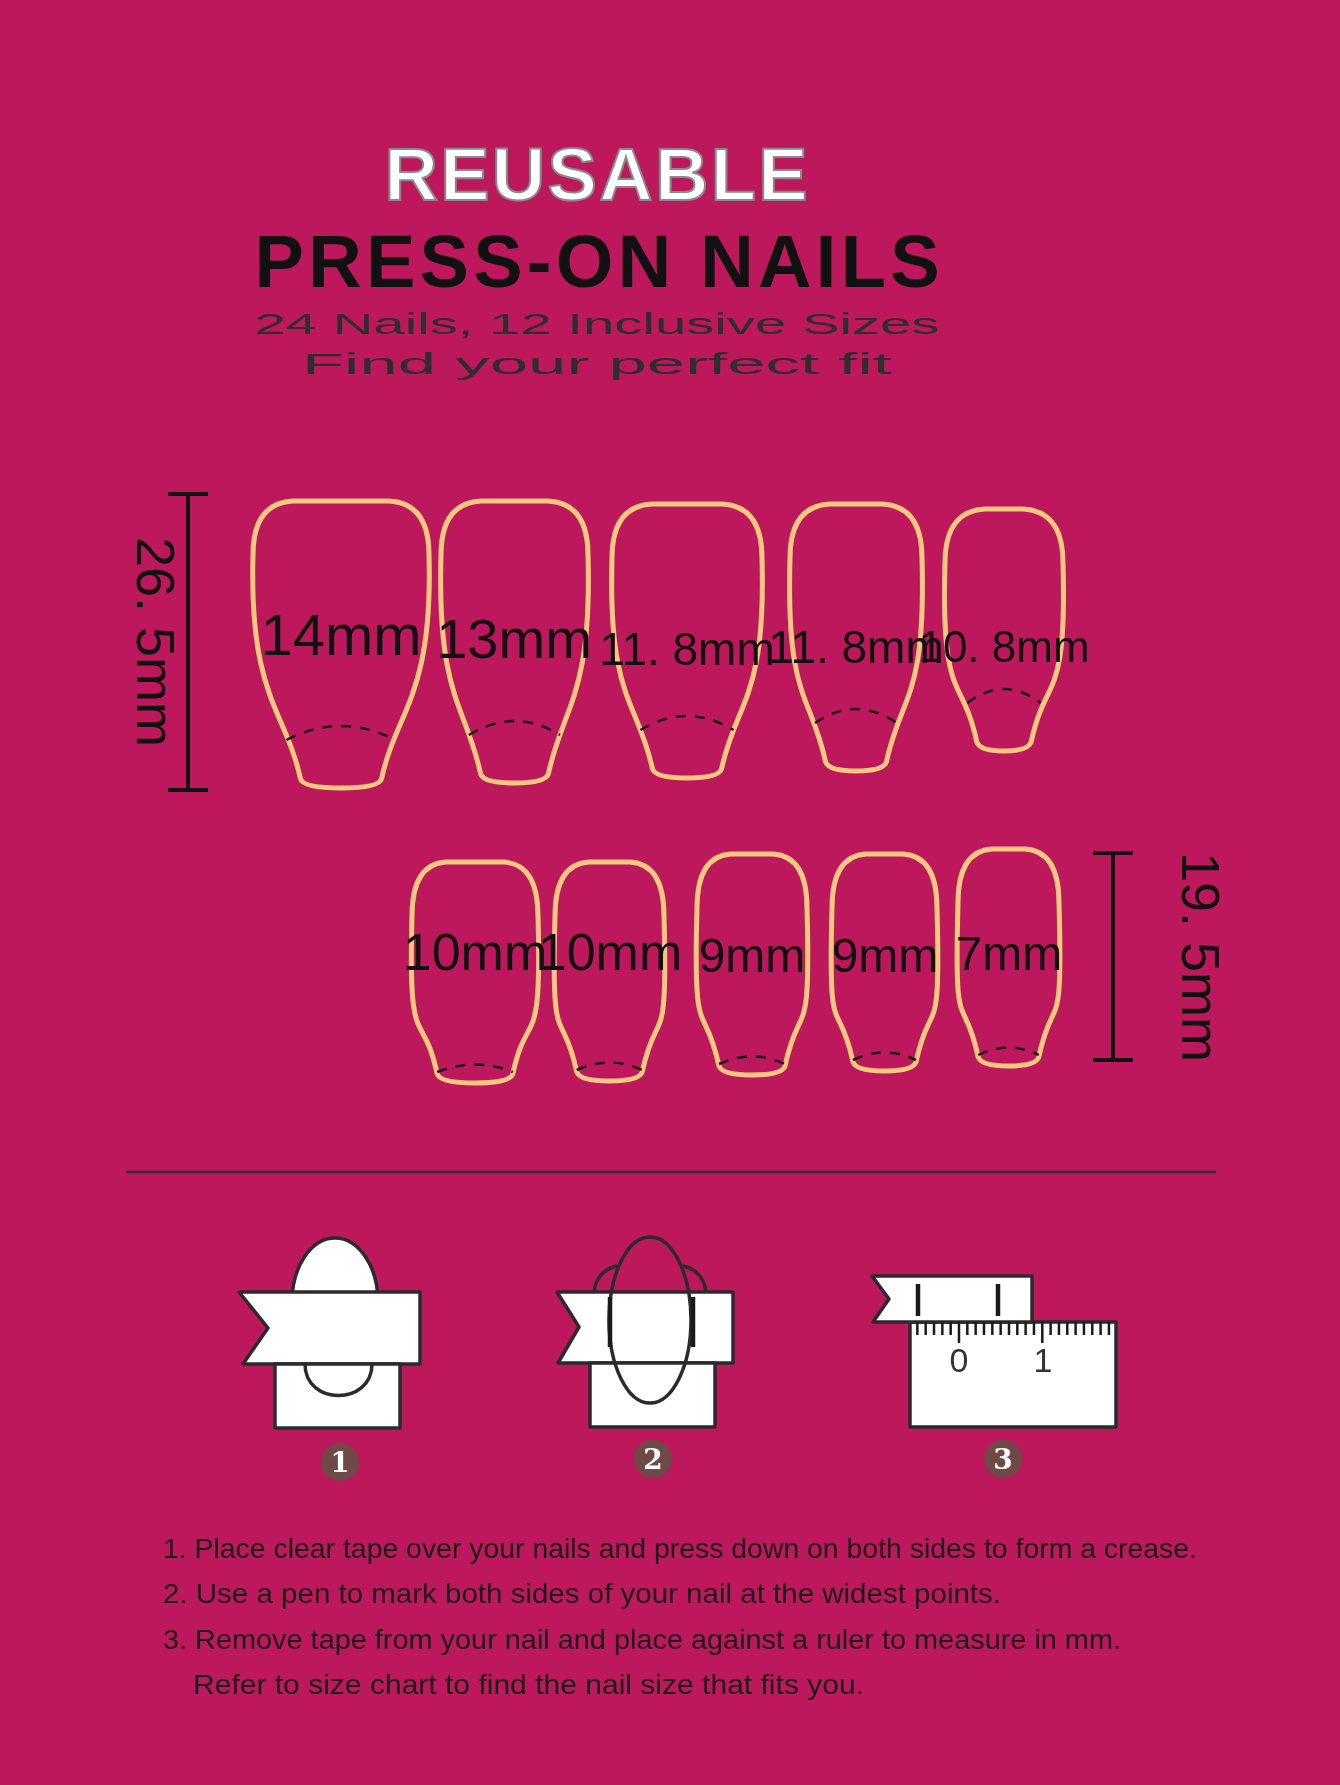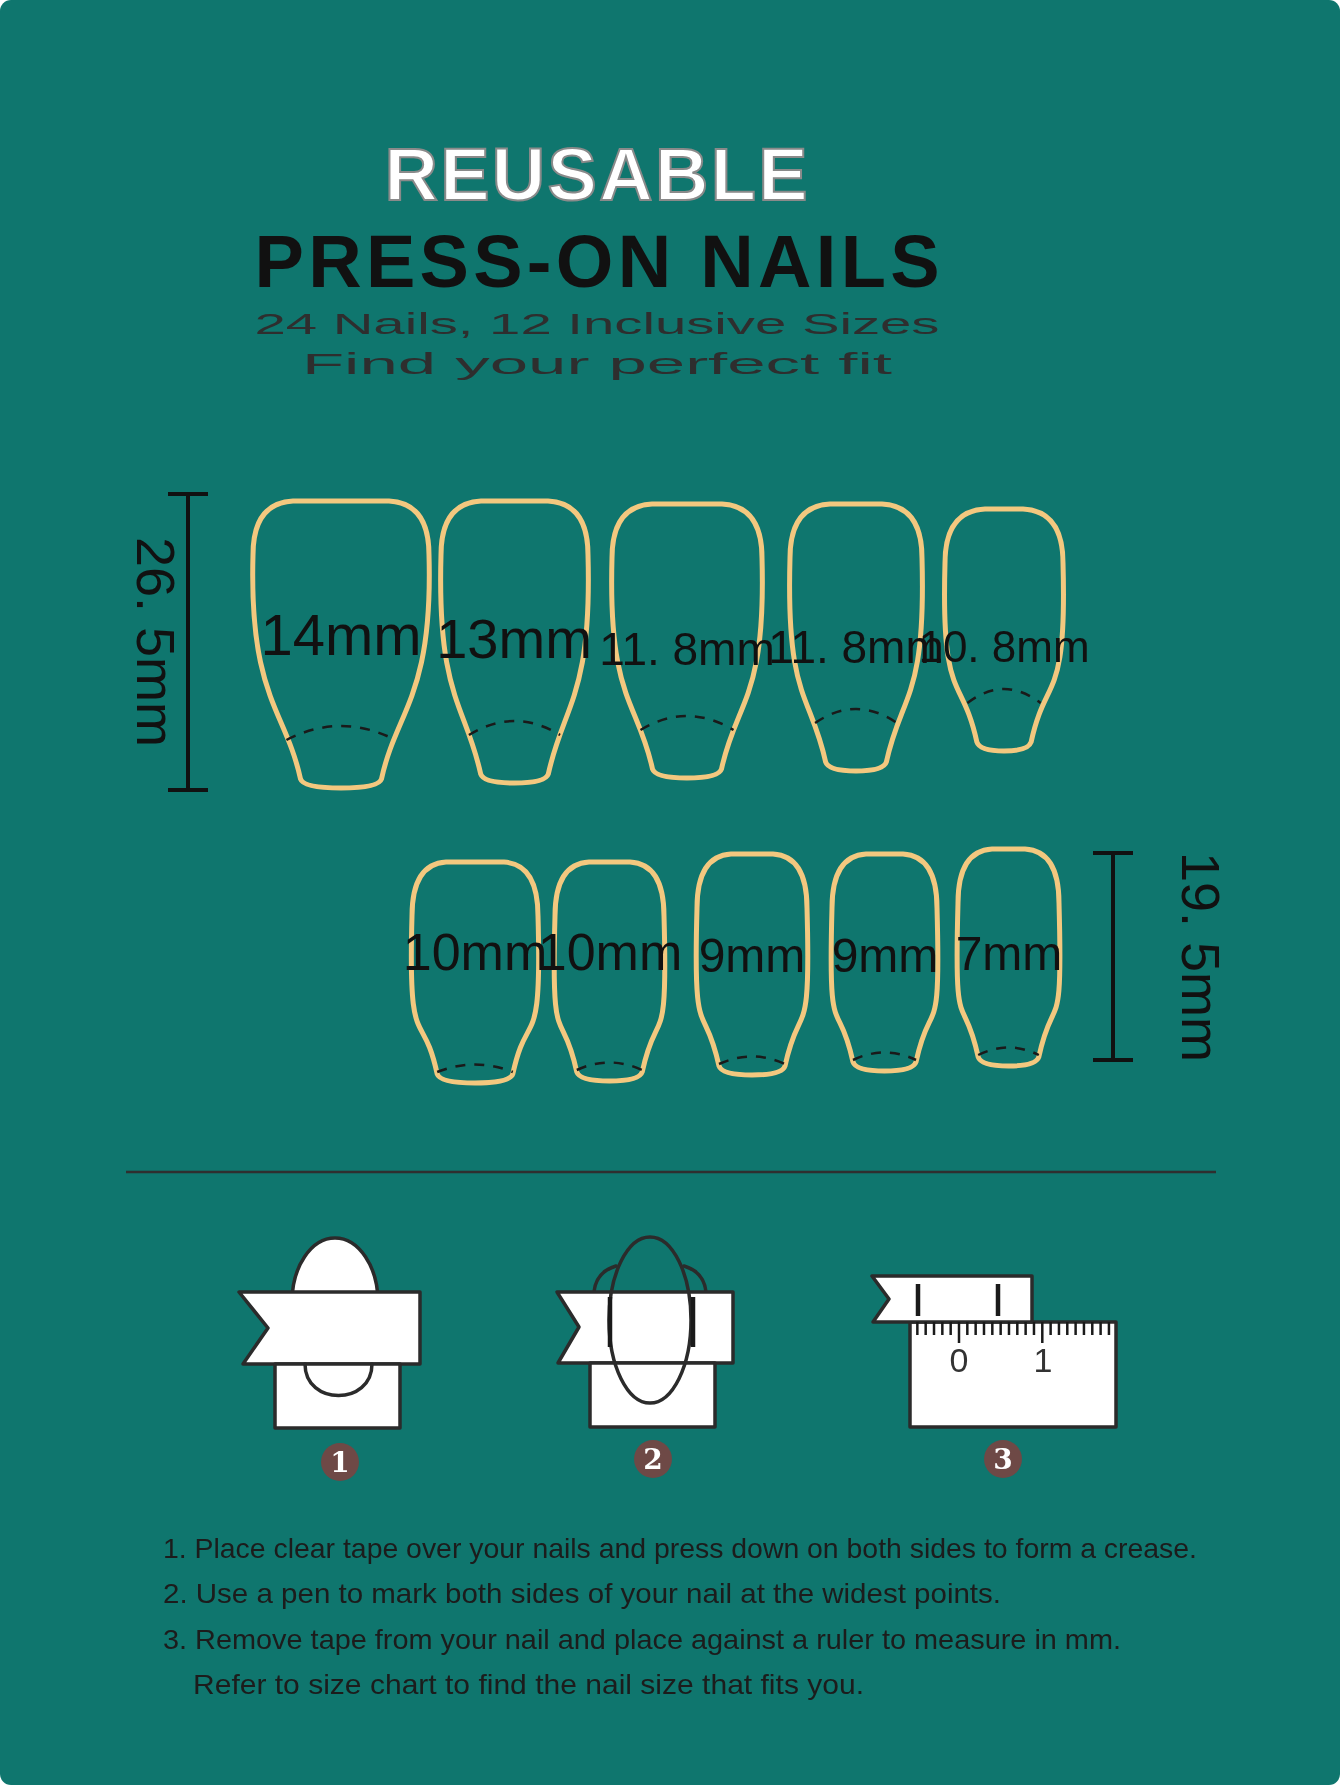--- a/index.html
+++ b/index.html
@@ -1,17 +1,17 @@
 <!DOCTYPE html>
 <html style="--nail: #F3C87F; --badge: #6E4946; --stroke: #2B2B2B;"><head>
 <meta charset="utf-8">
 <style>
   html,body{margin:0;padding:0;background:#ffffff;}
-  .page{position:relative;width:1340px;height:1785px;background:#0f766e;overflow:hidden;
-        font-family:"Liberation Sans", sans-serif;border-radius:11px;}
+  .page{position:relative;width:1340px;height:1785px;background:#be185d;overflow:hidden;
+        font-family:"Liberation Sans", sans-serif;}
   svg{display:block;}
   text{font-family:"Liberation Sans", sans-serif;}
   .title-outline{font-size:74px;font-weight:bold;fill:#ffffff;stroke:#8a8a8a;stroke-width:2px;letter-spacing:2px;}
   .title-main{font-size:74px;font-weight:bold;fill:#111111;}
   .subtitle{font-size:30px;fill:#2e2e2e;}
   .nail-outline{fill:none;stroke:var(--nail,#F3C87F);stroke-width:5;stroke-linejoin:round;}
   .smile-arc{fill:none;stroke:#1a1a1a;stroke-width:2.5;stroke-dasharray:10 9;}
   .dim-line{stroke:#111111;stroke-width:4;}
   .dim-label{font-size:54px;fill:#111111;}
   .size-label{fill:#111111;}

